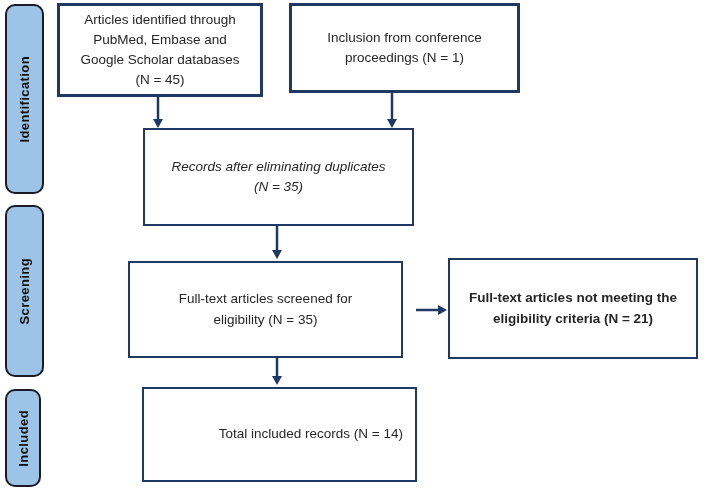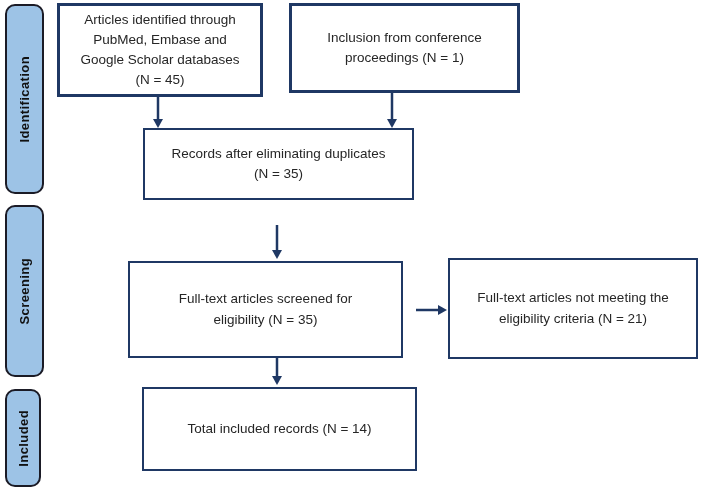--- a/index.html
+++ b/index.html
@@ -70,24 +70,24 @@
   }
   .box.thick { border-width: 3px; }
 
   
   .stage-identification { left: 5px;  top: 4px;   width: 39px;  height: 190px; }
   .stage-screening      { left: 5px;  top: 205px; width: 39px;  height: 172px; }
   .stage-included       { left: 5px;  top: 389px; width: 36px;  height: 98px;  }
 
   .box-identified  { left: 57px;  top: 3px;   width: 206px; height: 94px;  }
   .box-conference  { left: 289px; top: 3px;   width: 231px; height: 90px;  }
-  .box-duplicates  { left: 143px; top: 128px; width: 271px; height: 72px;  }
+  .box-duplicates  { left: 143px; top: 128px; width: 271px; height: 98px; font-style: italic;  }
   .box-screened    { left: 128px; top: 261px; width: 275px; height: 97px;  }
-  .box-excluded    { left: 448px; top: 258px; width: 250px; height: 101px; }
-  .box-total       { left: 142px; top: 387px; width: 275px; height: 84px;  }
+  .box-excluded    { left: 448px; top: 258px; width: 250px; height: 101px; font-weight: bold; }
+  .box-total       { left: 142px; top: 387px; width: 275px; height: 95px; justify-content: flex-end;  }
 </style>
 </head>
 <body>
 
 <div class="canvas">
 
   <svg class="arrows" viewBox="0 0 724 490" xmlns="http://www.w3.org/2000/svg" aria-hidden="true">
     <g>
       <line x1="158" y1="96" x2="158" y2="120"></line>
       <polygon points="153,119 163,119 158,128"></polygon>

